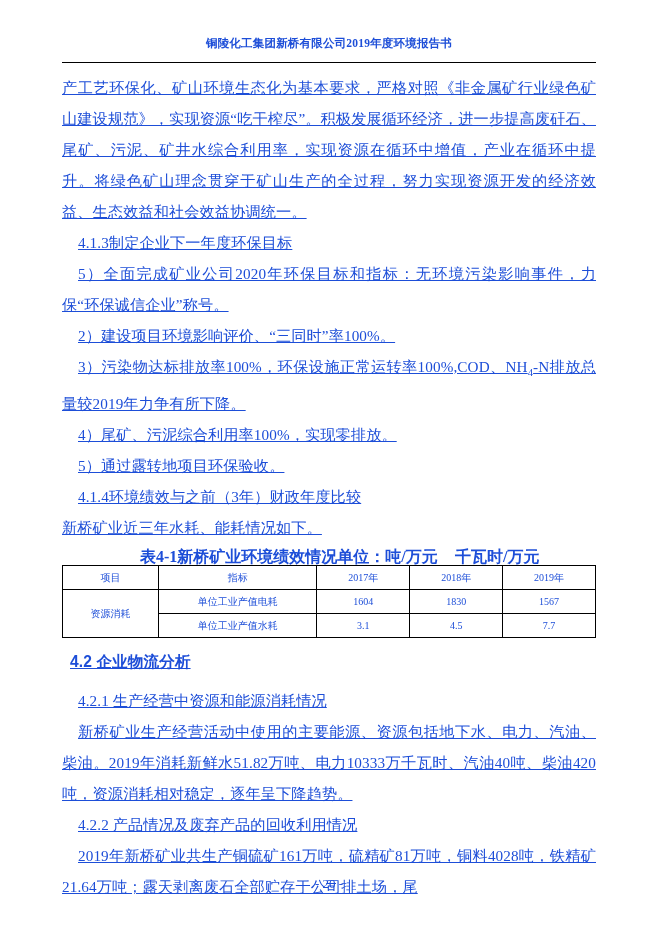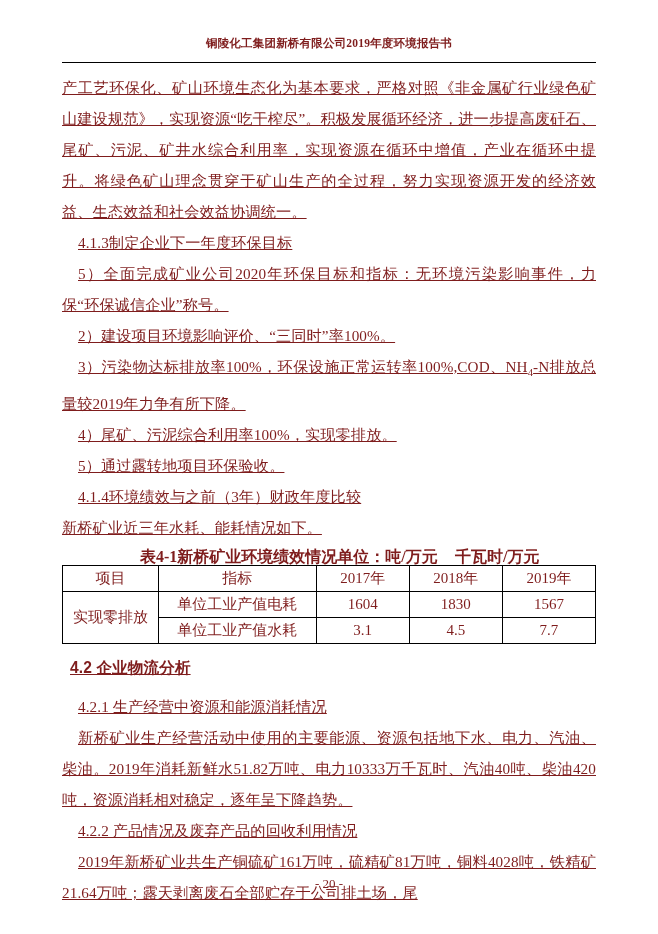--- a/index.html
+++ b/index.html
@@ -7,21 +7,21 @@
     padding: 0;
     background: #8a8a8a;
   }
   .page {
     position: relative;
     width: 658px;
     height: 934px;
     background: #ffffff;
     box-sizing: border-box;
     font-family: "Liberation Serif", "DejaVu Serif", serif;
-    color: #7f1d1d;
+    color: #1d4ed8;
     overflow: hidden;
   }
   .header {
     position: absolute;
     top: 36px;
     left: 0;
     right: 0;
     text-align: center;
     font-size: 11.5px;
     font-weight: bold;
@@ -80,21 +80,21 @@
   }
   .tbl-caption .right {
     position: absolute;
     left: 393px;
     top: 0;
     white-space: nowrap;
   }
   table.metrics {
     border-collapse: collapse;
     width: 534px;
-    font-size: 15px;
+    font-size: 10px;
     font-family: "Liberation Serif", serif;
   }
   table.metrics td, table.metrics th {
     border: 1px solid #000;
     text-align: center;
     vertical-align: middle;
     padding: 3px 2px;
     font-weight: normal;
     height: 17px;
   }
@@ -158,21 +158,21 @@
           <tr>
             <td class="col1">项目</td>
             <td class="col2">指标</td>
             <td class="col3">2017年</td>
             <td class="col4">2018年</td>
             <td class="col5">2019年</td>
           </tr>
         </thead>
         <tbody>
           <tr>
-            <td rowspan="2">实现零排放</td>
+            <td rowspan="2">资源消耗</td>
             <td>单位工业产值电耗</td>
             <td class="num">1604</td>
             <td class="num">1830</td>
             <td class="num">1567</td>
           </tr>
           <tr>
             <td>单位工业产值水耗</td>
             <td class="num">3.1</td>
             <td class="num">4.5</td>
             <td class="num">7.7</td>

